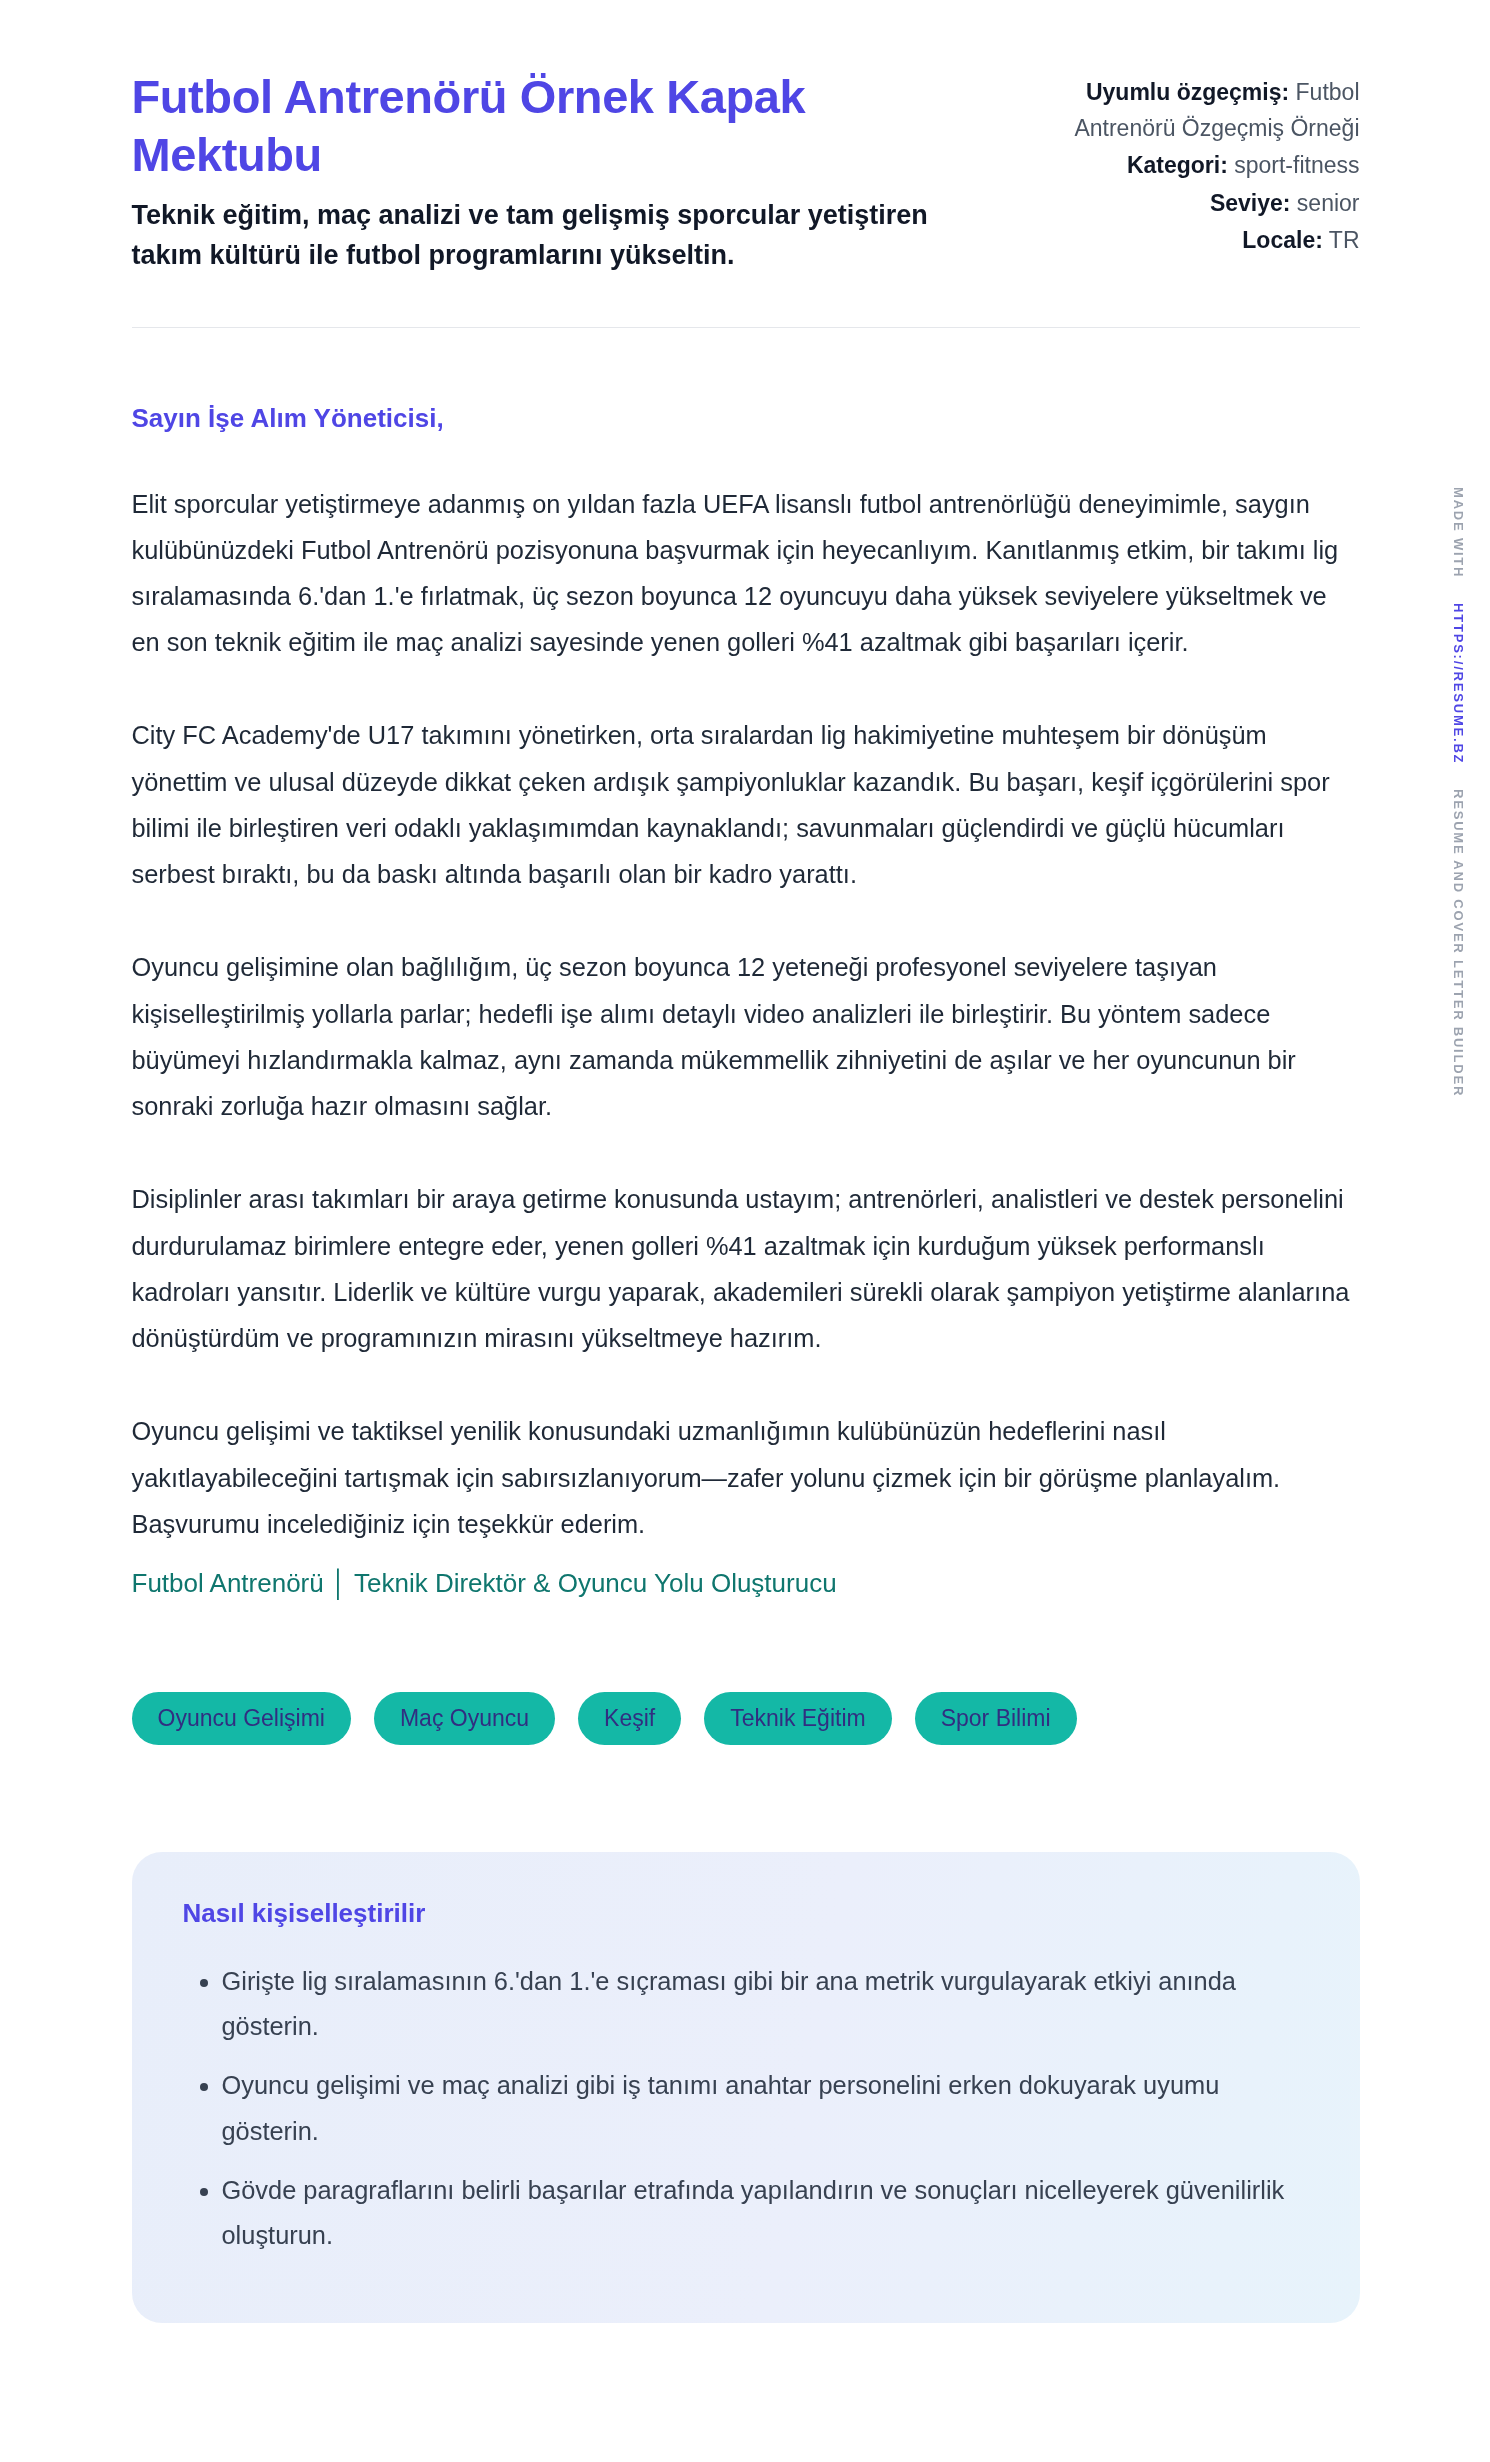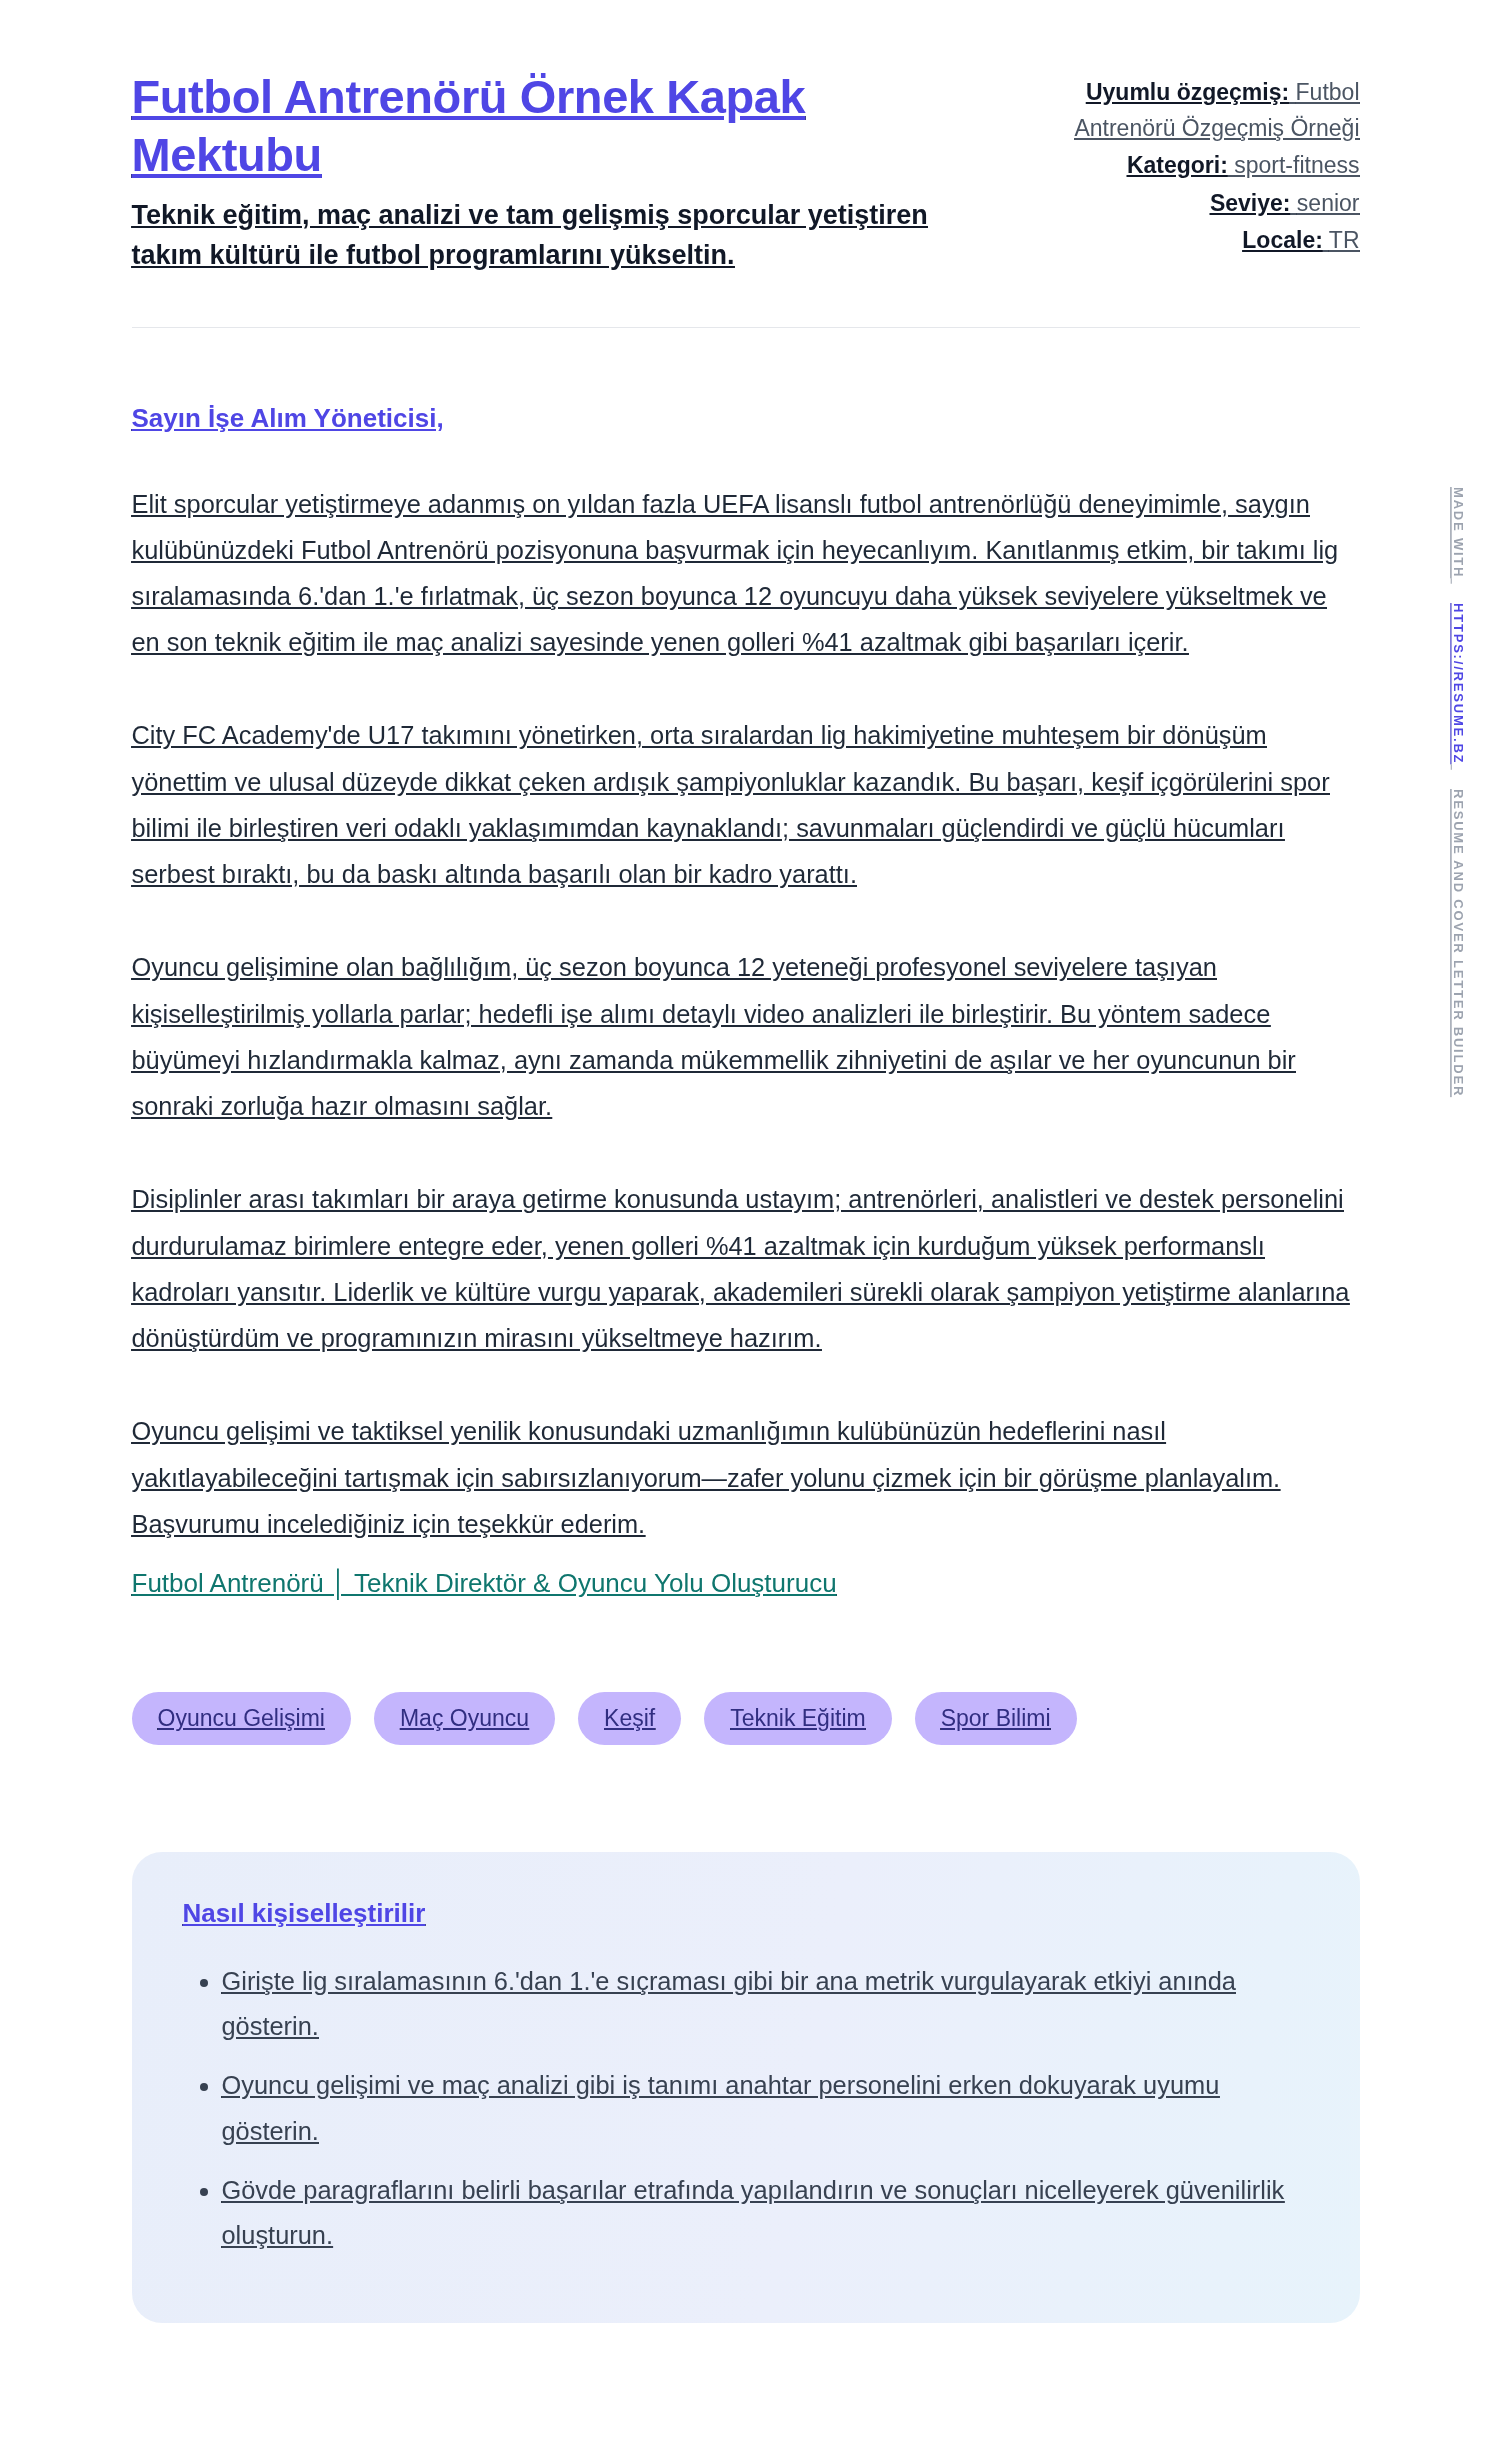--- a/index.html
+++ b/index.html
@@ -1,15 +1,15 @@
 <!DOCTYPE html>
 <html lang="tr" style="font-size:14px"><head>
 <meta charset="utf-8">
 <style>
-  * { box-sizing: border-box; text-decoration: underline; }
+  * { box-sizing: border-box; }
   html, body {
     margin: 0;
     padding: 0;
     background: #ffffff;
     font-family: "Liberation Sans", "DejaVu Sans", sans-serif;
     color: #1f2937;
   }
   body {
     width: 1491px;
     min-height: 2462px;
@@ -91,21 +91,21 @@
 
   
   .tags {
     margin-top: 93px;
     display: flex;
     flex-wrap: wrap;
     gap: 23px;
   }
   .tag {
     display: inline-block;
-    background: #c4b5fd;
+    background: #14b8a6;
     color: #312e81;
     font-size: 23px;
     line-height: 1;
     padding: 15px 26px;
     border-radius: 876px;
     white-space: nowrap;
   }
 
   
   .tips {

